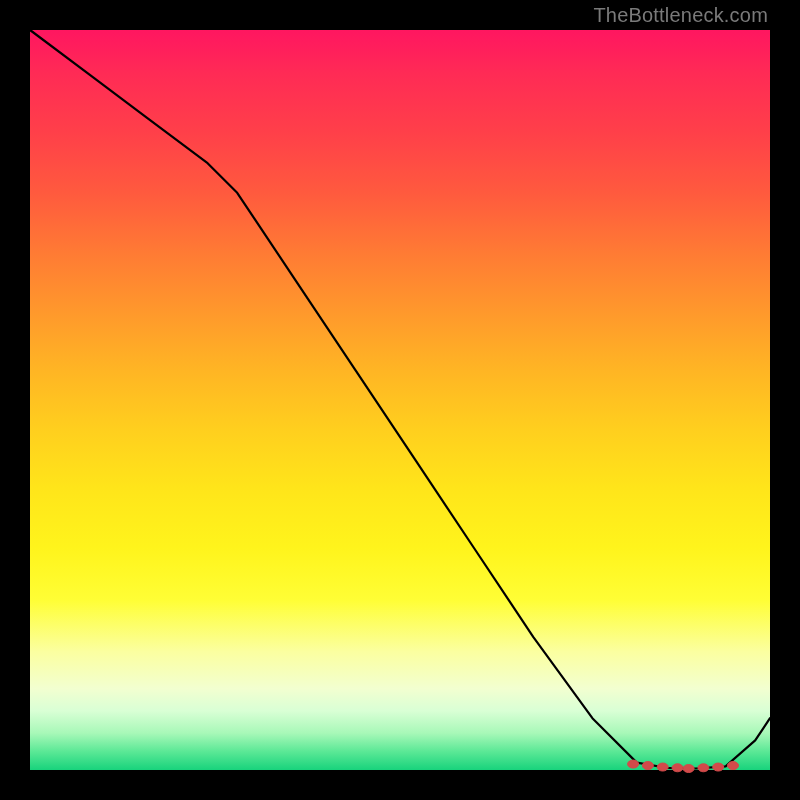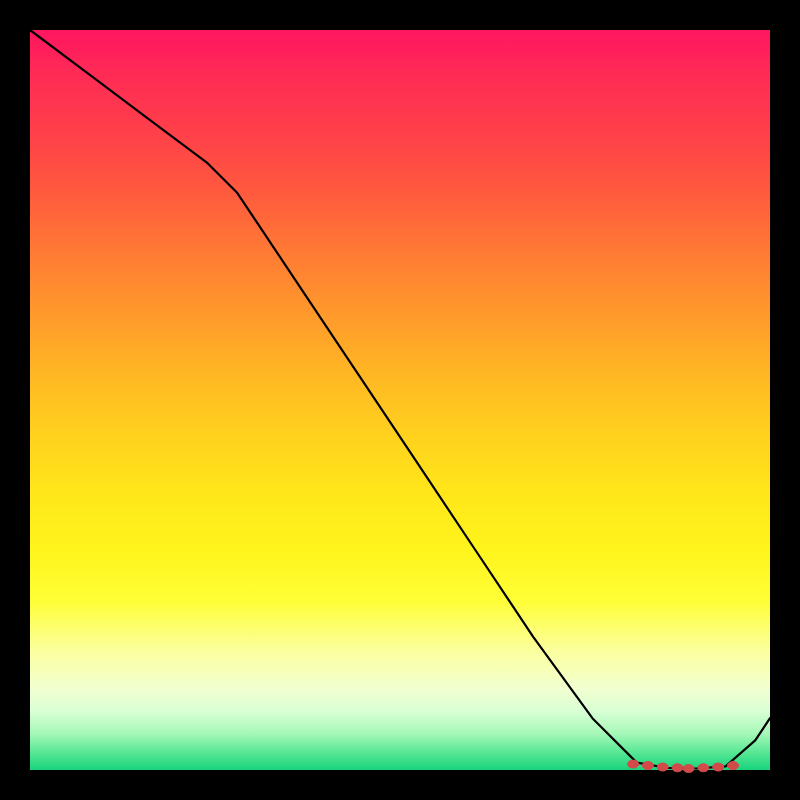--- a/index.html
+++ b/index.html
@@ -87,13 +87,14 @@
           <ellipse cx="617.90" cy="735.56" rx="5.5" ry="4" class="marker"></ellipse>
           <ellipse cx="632.70" cy="737.04" rx="5.5" ry="4" class="marker"></ellipse>
           <ellipse cx="647.50" cy="737.78" rx="5.5" ry="4" class="marker"></ellipse>
           <ellipse cx="658.60" cy="738.52" rx="5.5" ry="4" class="marker"></ellipse>
           <ellipse cx="673.40" cy="737.78" rx="5.5" ry="4" class="marker"></ellipse>
           <ellipse cx="688.20" cy="737.04" rx="5.5" ry="4" class="marker"></ellipse>
           <ellipse cx="703.00" cy="735.56" rx="5.5" ry="4" class="marker"></ellipse>
         </g>
     </svg>
   </div>
+  <div class="watermark">TheBottleneck.com</div>
 </div>
 
 </body></html>

